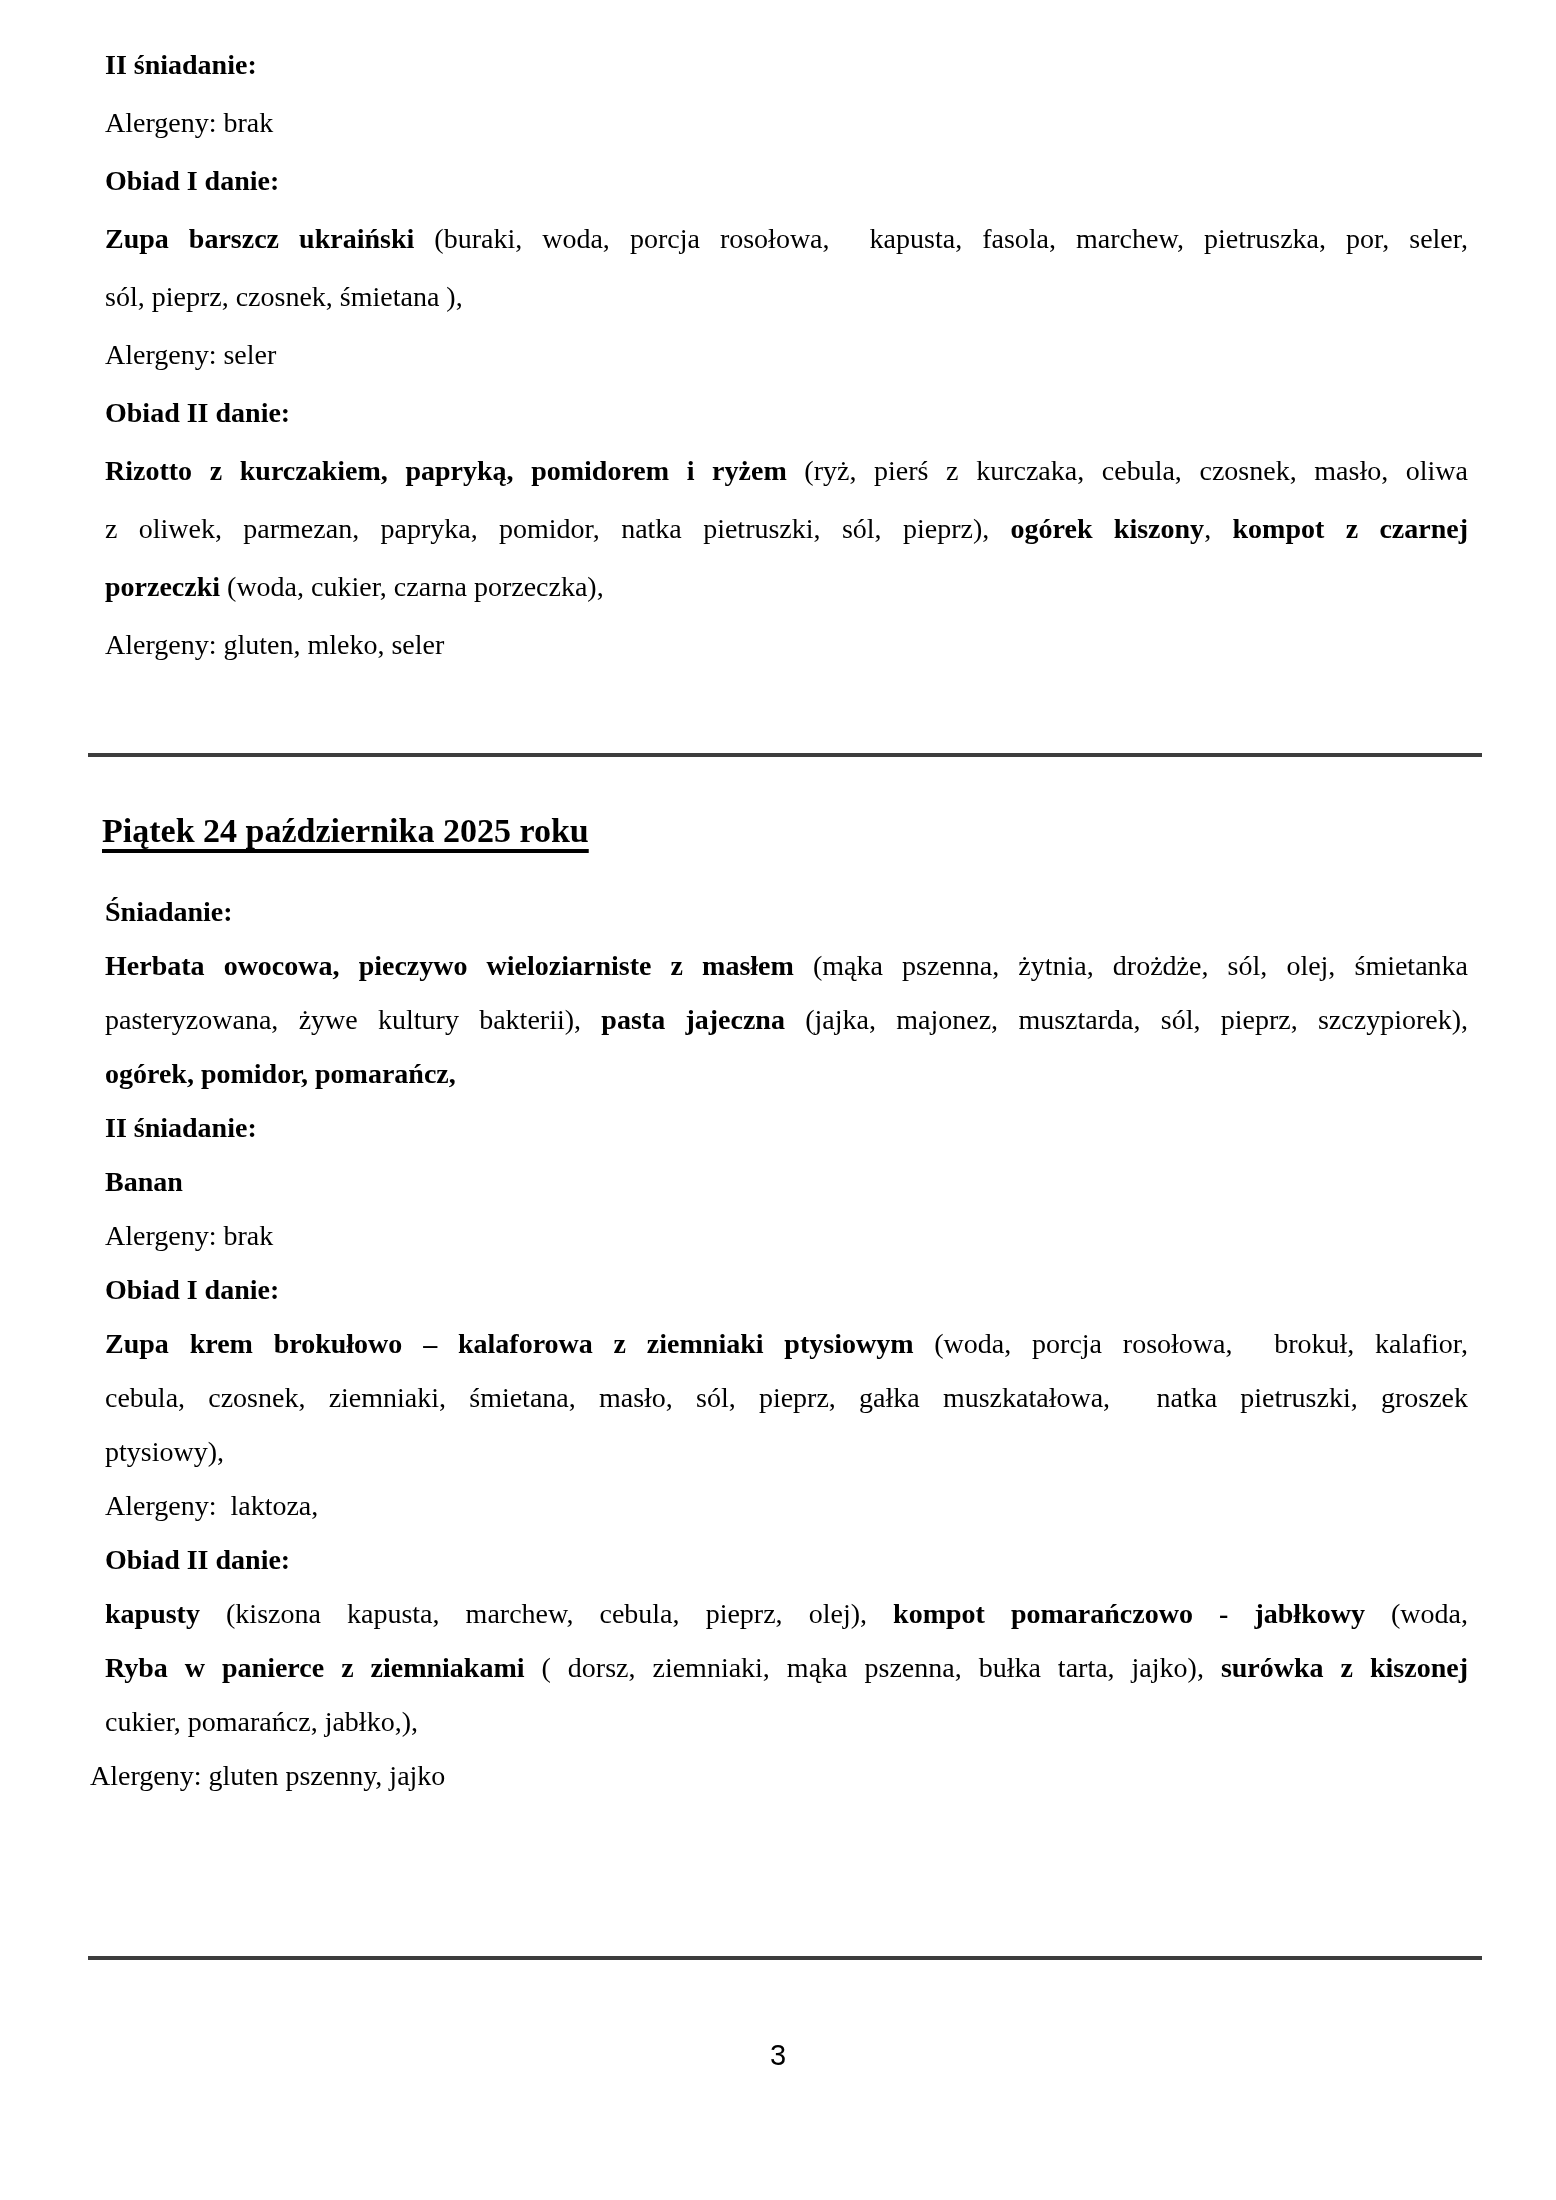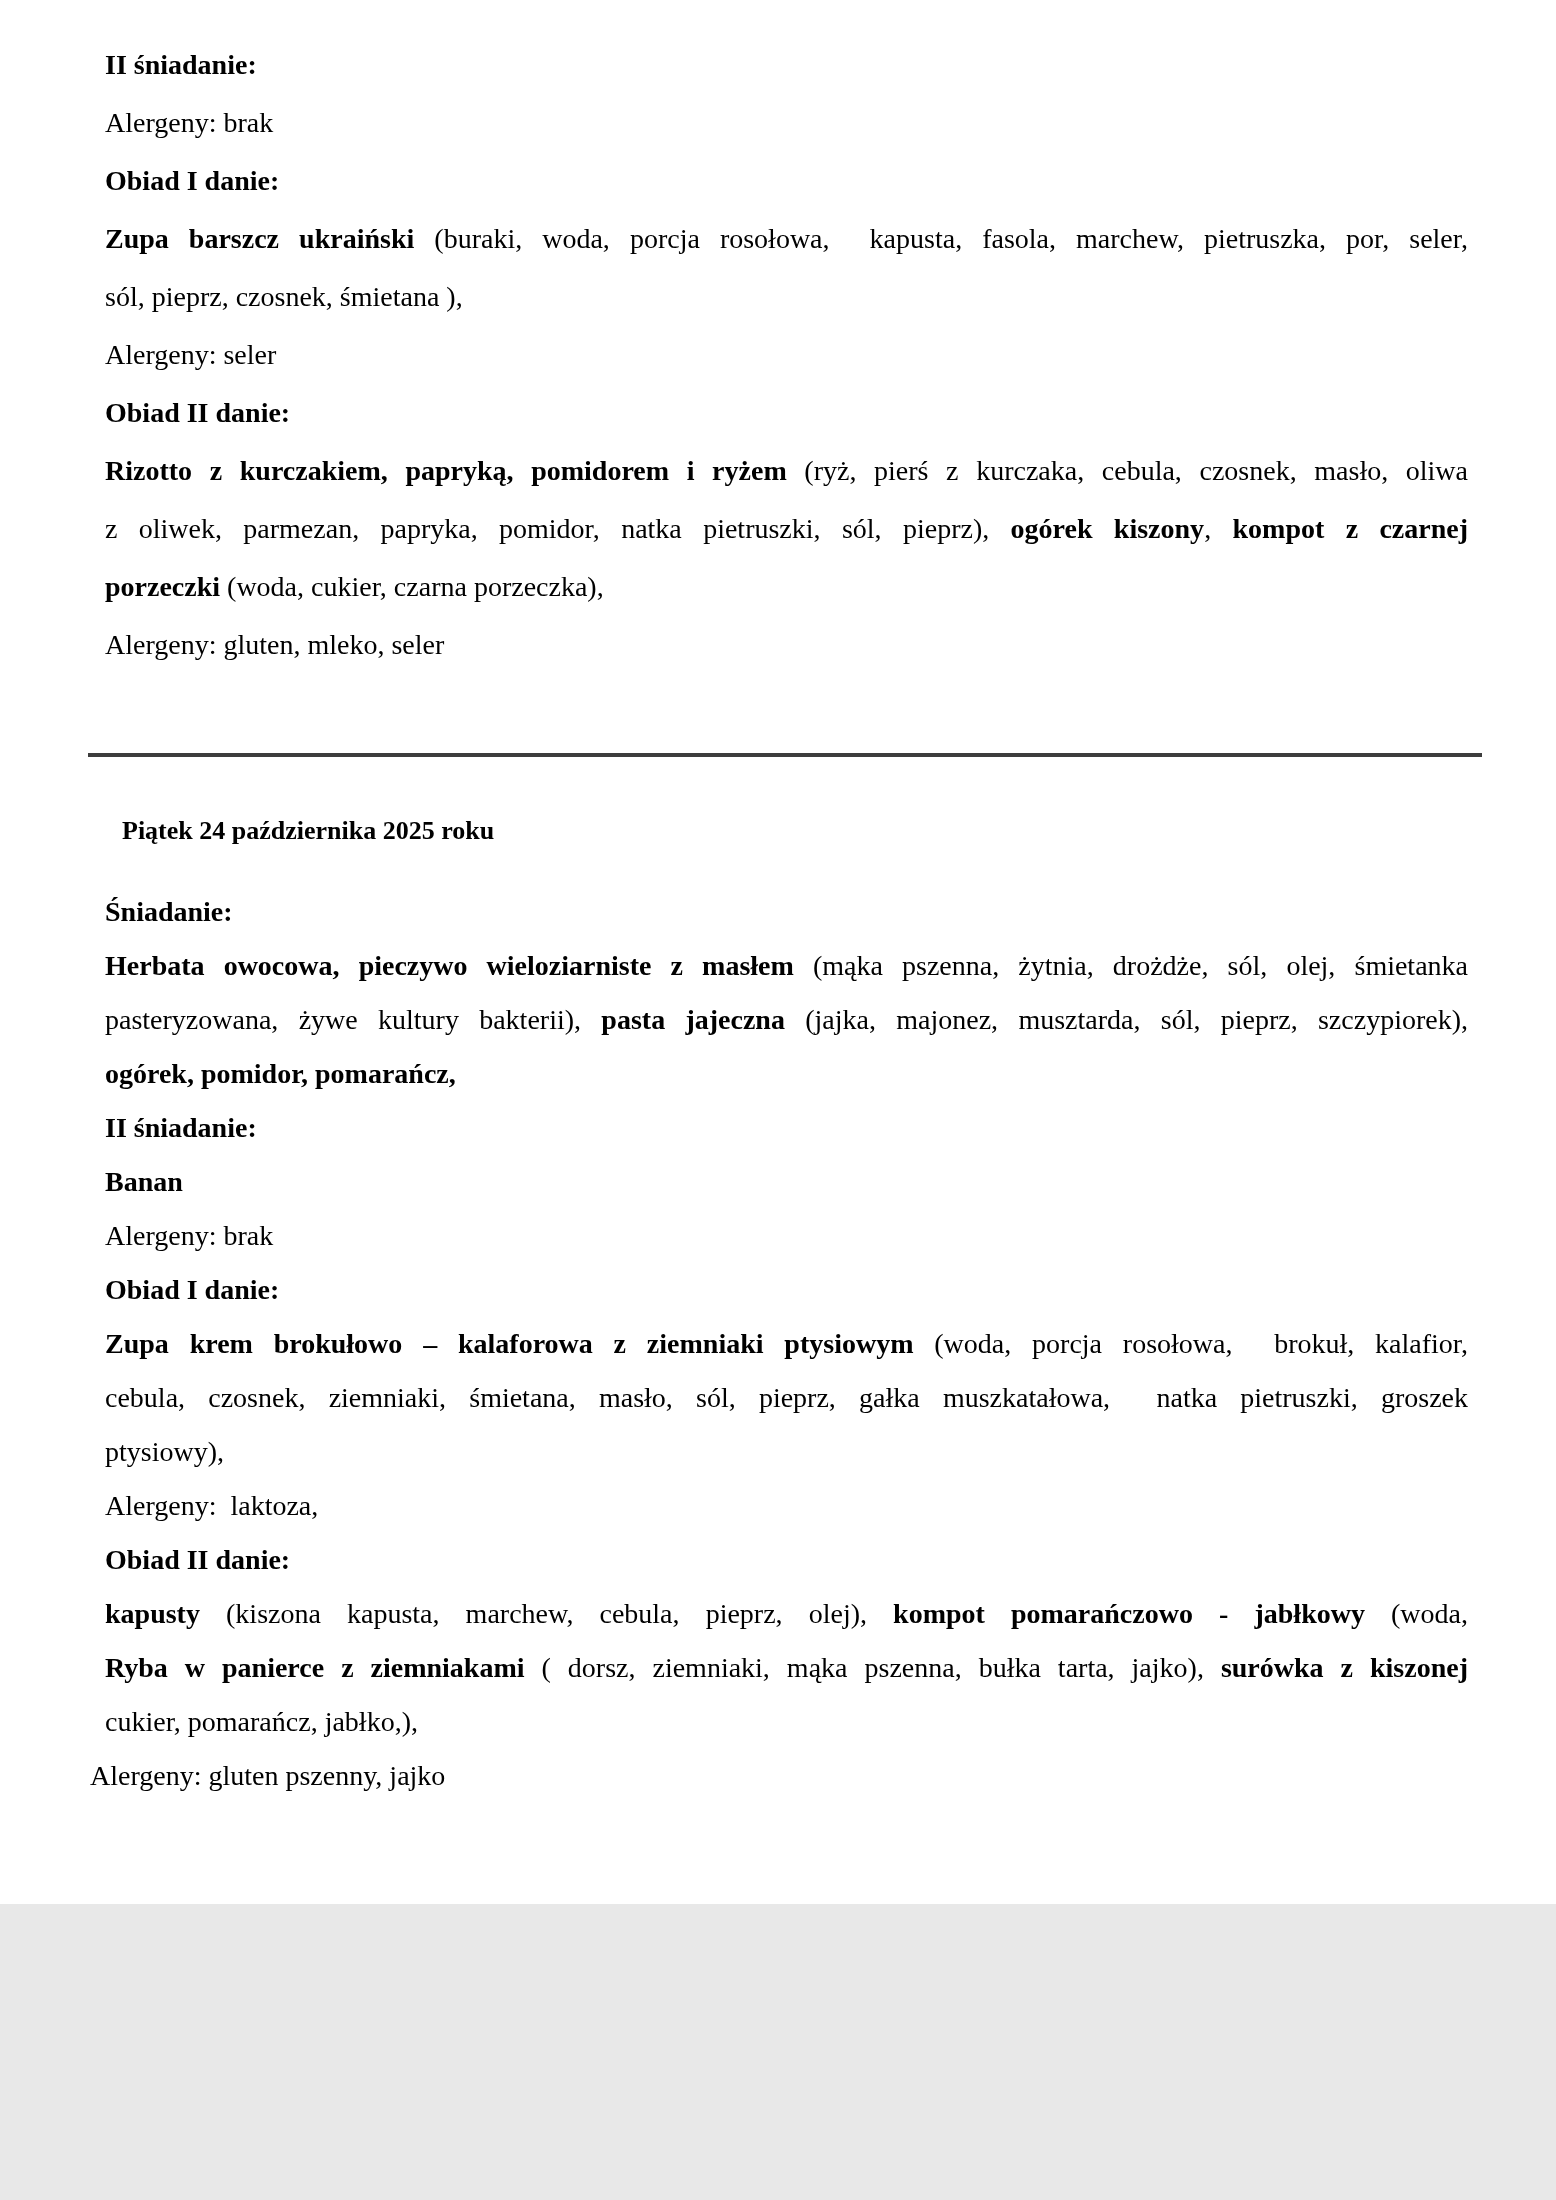--- a/index.html
+++ b/index.html
@@ -1,19 +1,19 @@
 <!DOCTYPE html>
 <html><head>
 <meta charset="utf-8">
 <style>
   html, body { margin: 0; padding: 0; background: #e8e8e8; }
   .page {
     position: relative;
     width: 1556px;
-    height: 1904px;
+    height: 2200px;
     background: #ffffff;
     font-family: "Liberation Serif", "DejaVu Serif", serif;
     color: #000000;
     overflow: hidden;
   }
   .menu-section {
     position: absolute;
     left: 105px;
     width: 1363px;
   }
@@ -22,25 +22,26 @@
   .line { white-space: nowrap; }
   .line.just {
     white-space: normal;
     text-align: justify;
     text-align-last: justify;
   }
   .line.outdent { margin-left: -15px; }
   .b { font-weight: bold; }
   .day-heading {
     position: absolute;
-    left: 122px;
+    left: 102px;
     top: 814px;
-    font-size: 26px;
+    font-size: 34px;
     line-height: 34px;
     font-weight: bold;
+    text-decoration: underline;
     text-decoration-thickness: 4px;
     text-underline-offset: 7px;
     white-space: nowrap;
   }
   .rule {
     position: absolute;
     left: 88px;
     width: 1394px;
     height: 4px;
     background: #3d3d3d;

